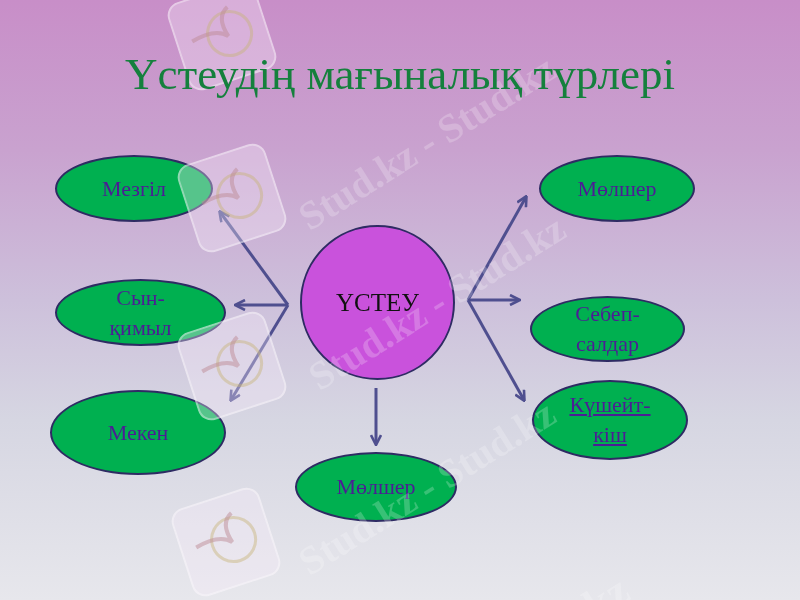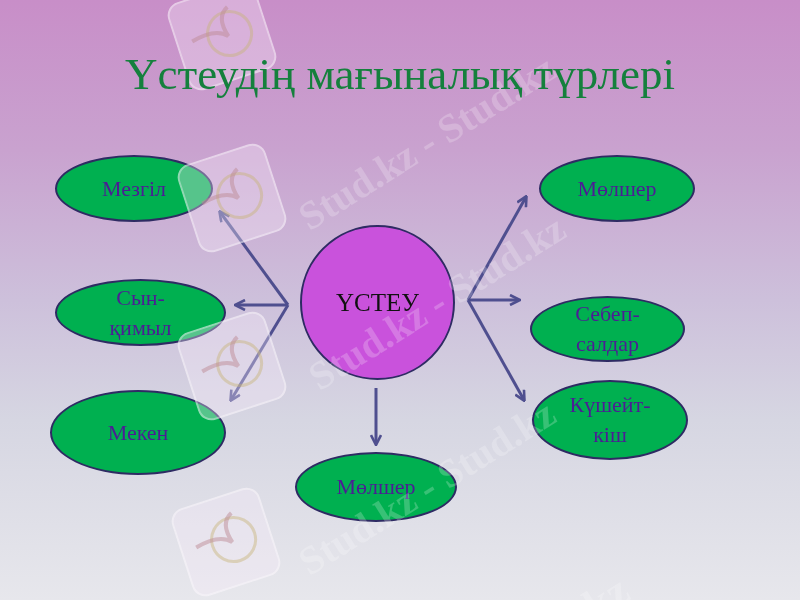--- a/index.html
+++ b/index.html
@@ -127,21 +127,21 @@
 
 <div class="node leaf" style="left:539px; top:155px; width:156px; height:67px;">
   <span>Мөлшер</span>
 </div>
 
 <div class="node leaf" style="left:530px; top:268px; width:155px; height:66px;margin-top:28px;">
   <span>Себеп-
 салдар</span>
 </div>
 
-<div class="node leaf" style="left:532px; top:380px; width:156px; height:80px;">
+<div class="node leaf" style="left:532px; top:380px; width:156px; height:80px;text-decoration:underline;">
   <span>Күшейт-
 кіш</span>
 </div>
 
 <div class="logo" style="left:176px; top:-10px;">
   <svg viewBox="0 0 88 88">
       <circle cx="52" cy="44" r="22" fill="none" stroke="rgba(200,180,120,0.45)" stroke-width="3"></circle>
       <path d="M14,40 Q40,34 50,46 Q44,24 58,18" fill="none" stroke="rgba(190,140,150,0.5)" stroke-width="4"></path>
     </svg>
 </div>

